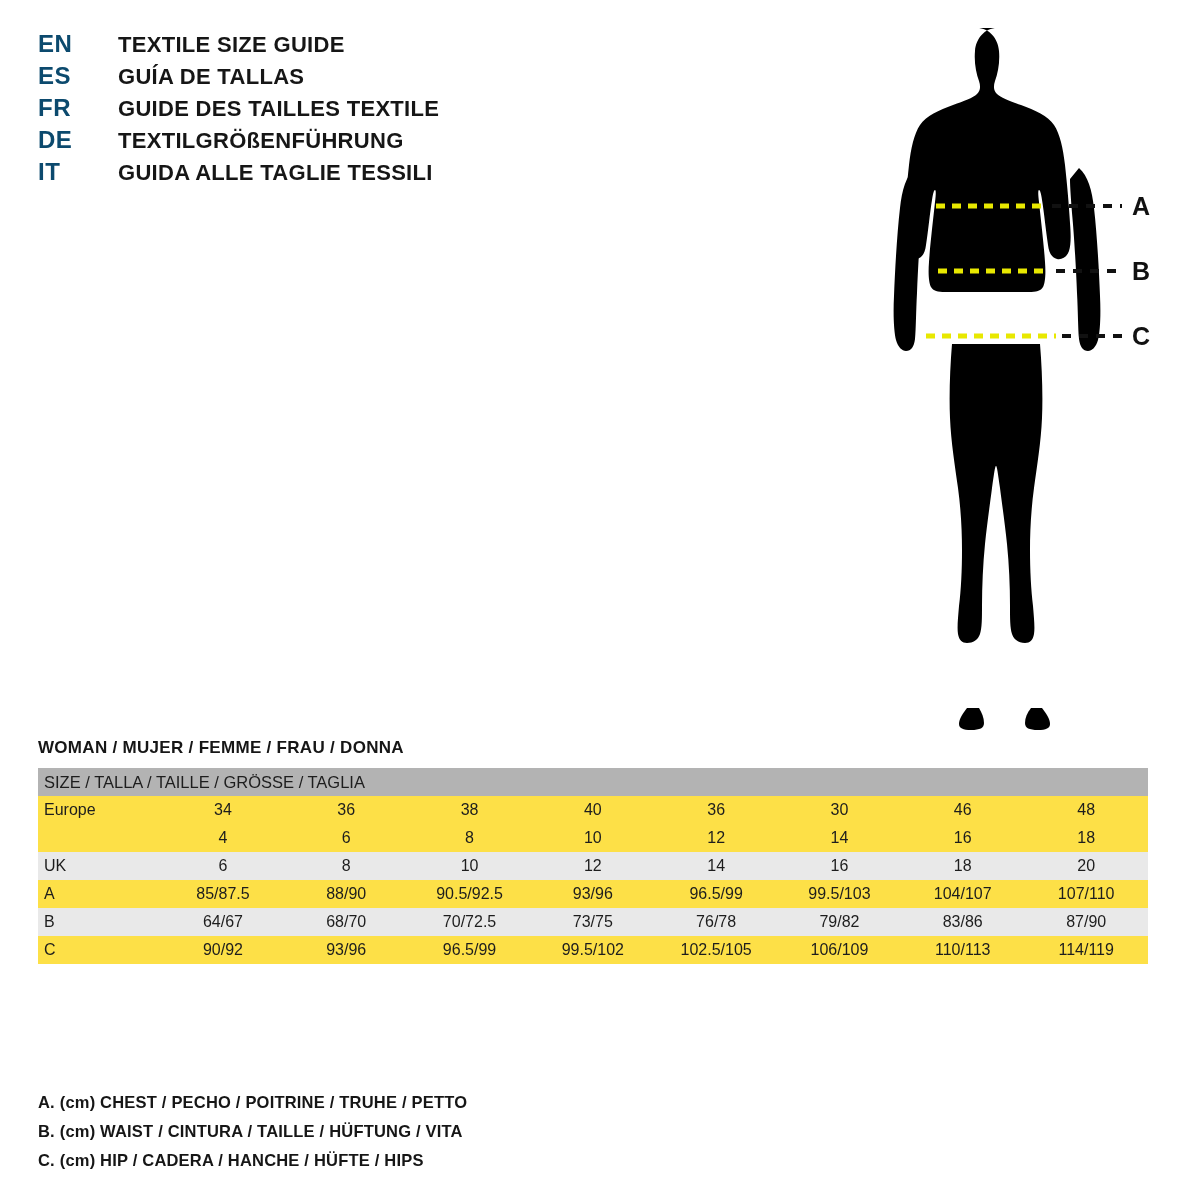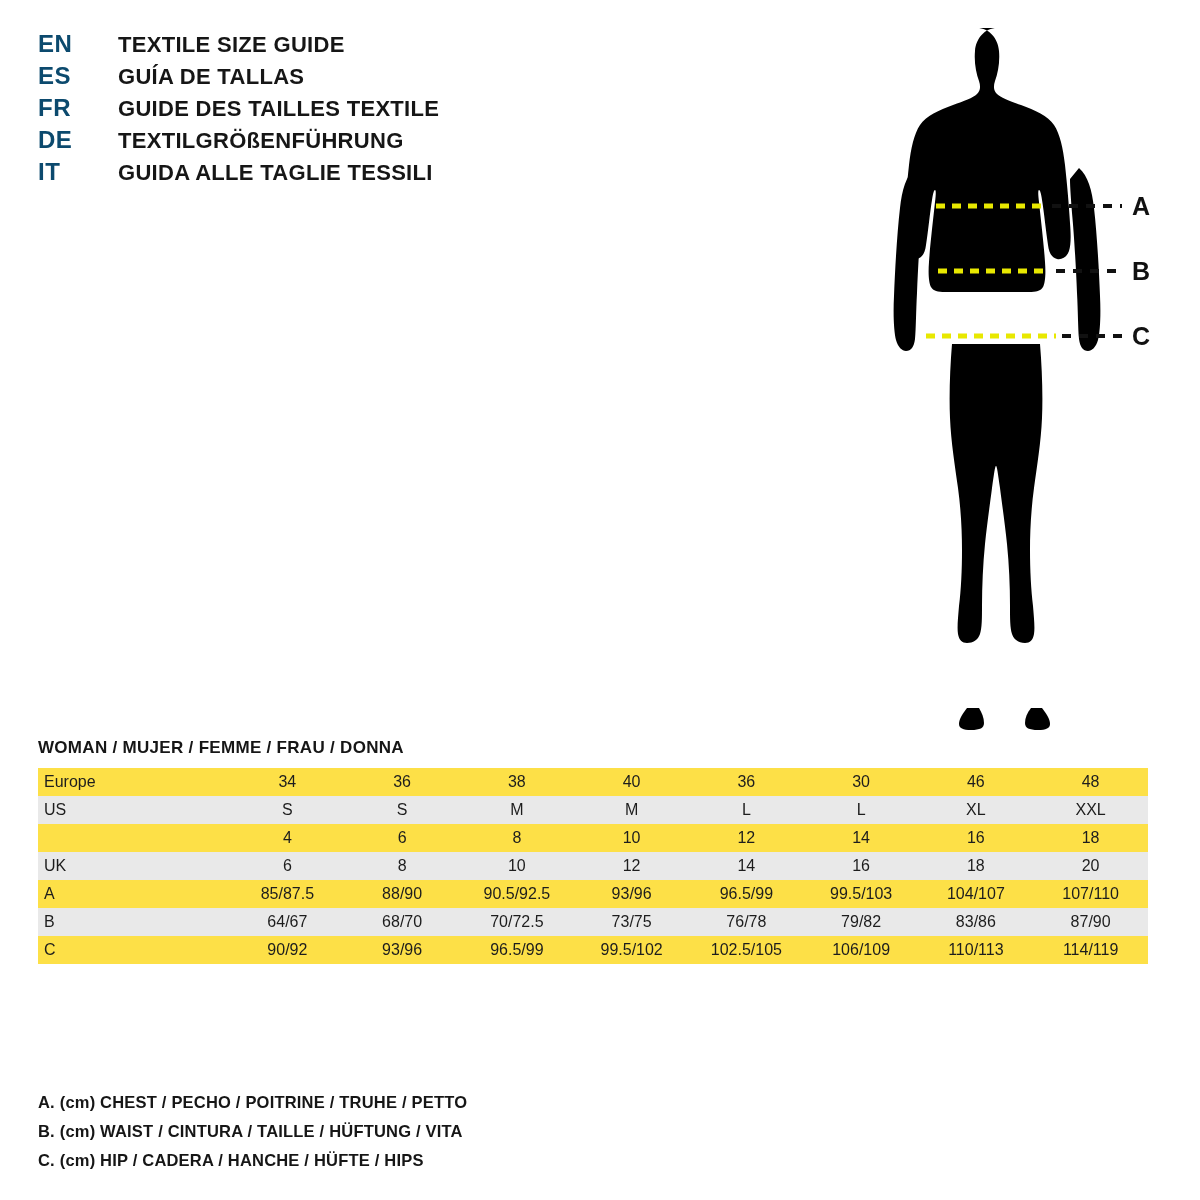--- a/index.html
+++ b/index.html
@@ -217,44 +217,36 @@
     <text x="272" y="197" font-family="Liberation Sans, sans-serif" font-size="25" font-weight="bold" fill="#111111">A</text>
     <text x="272" y="262" font-family="Liberation Sans, sans-serif" font-size="25" font-weight="bold" fill="#111111">B</text>
     <text x="272" y="327" font-family="Liberation Sans, sans-serif" font-size="25" font-weight="bold" fill="#111111">C</text>
   </svg>
 </div>
 
 <div class="table-area">
   <div class="table-caption">WOMAN / MUJER / FEMME / FRAU / DONNA</div>
   <table class="size-table">
     <tbody>
+      <tr class="row-head">
+        <td class="lbl" colspan="9">SIZE / TALLA / TAILLE / GRÖSSE / TAGLIA</td>
+      </tr>
 
       <tr class="row-plain">
         <td class="lbl">Europe</td>
         <td>34</td>
         <td>36</td>
         <td>38</td>
         <td>40</td>
         <td>36</td>
         <td>30</td>
         <td>46</td>
         <td>48</td>
       </tr>
 
-      <tr class="row-alt">
-        <td class="lbl">US</td>
-        <td>S</td>
-        <td>S</td>
-        <td>M</td>
-        <td>M</td>
-        <td>L</td>
-        <td>L</td>
-        <td>XL</td>
-        <td>XXL</td>
-      </tr>
 
       <tr class="row-plain">
         <td class="lbl"></td>
         <td>4</td>
         <td>6</td>
         <td>8</td>
         <td>10</td>
         <td>12</td>
         <td>14</td>
         <td>16</td>

